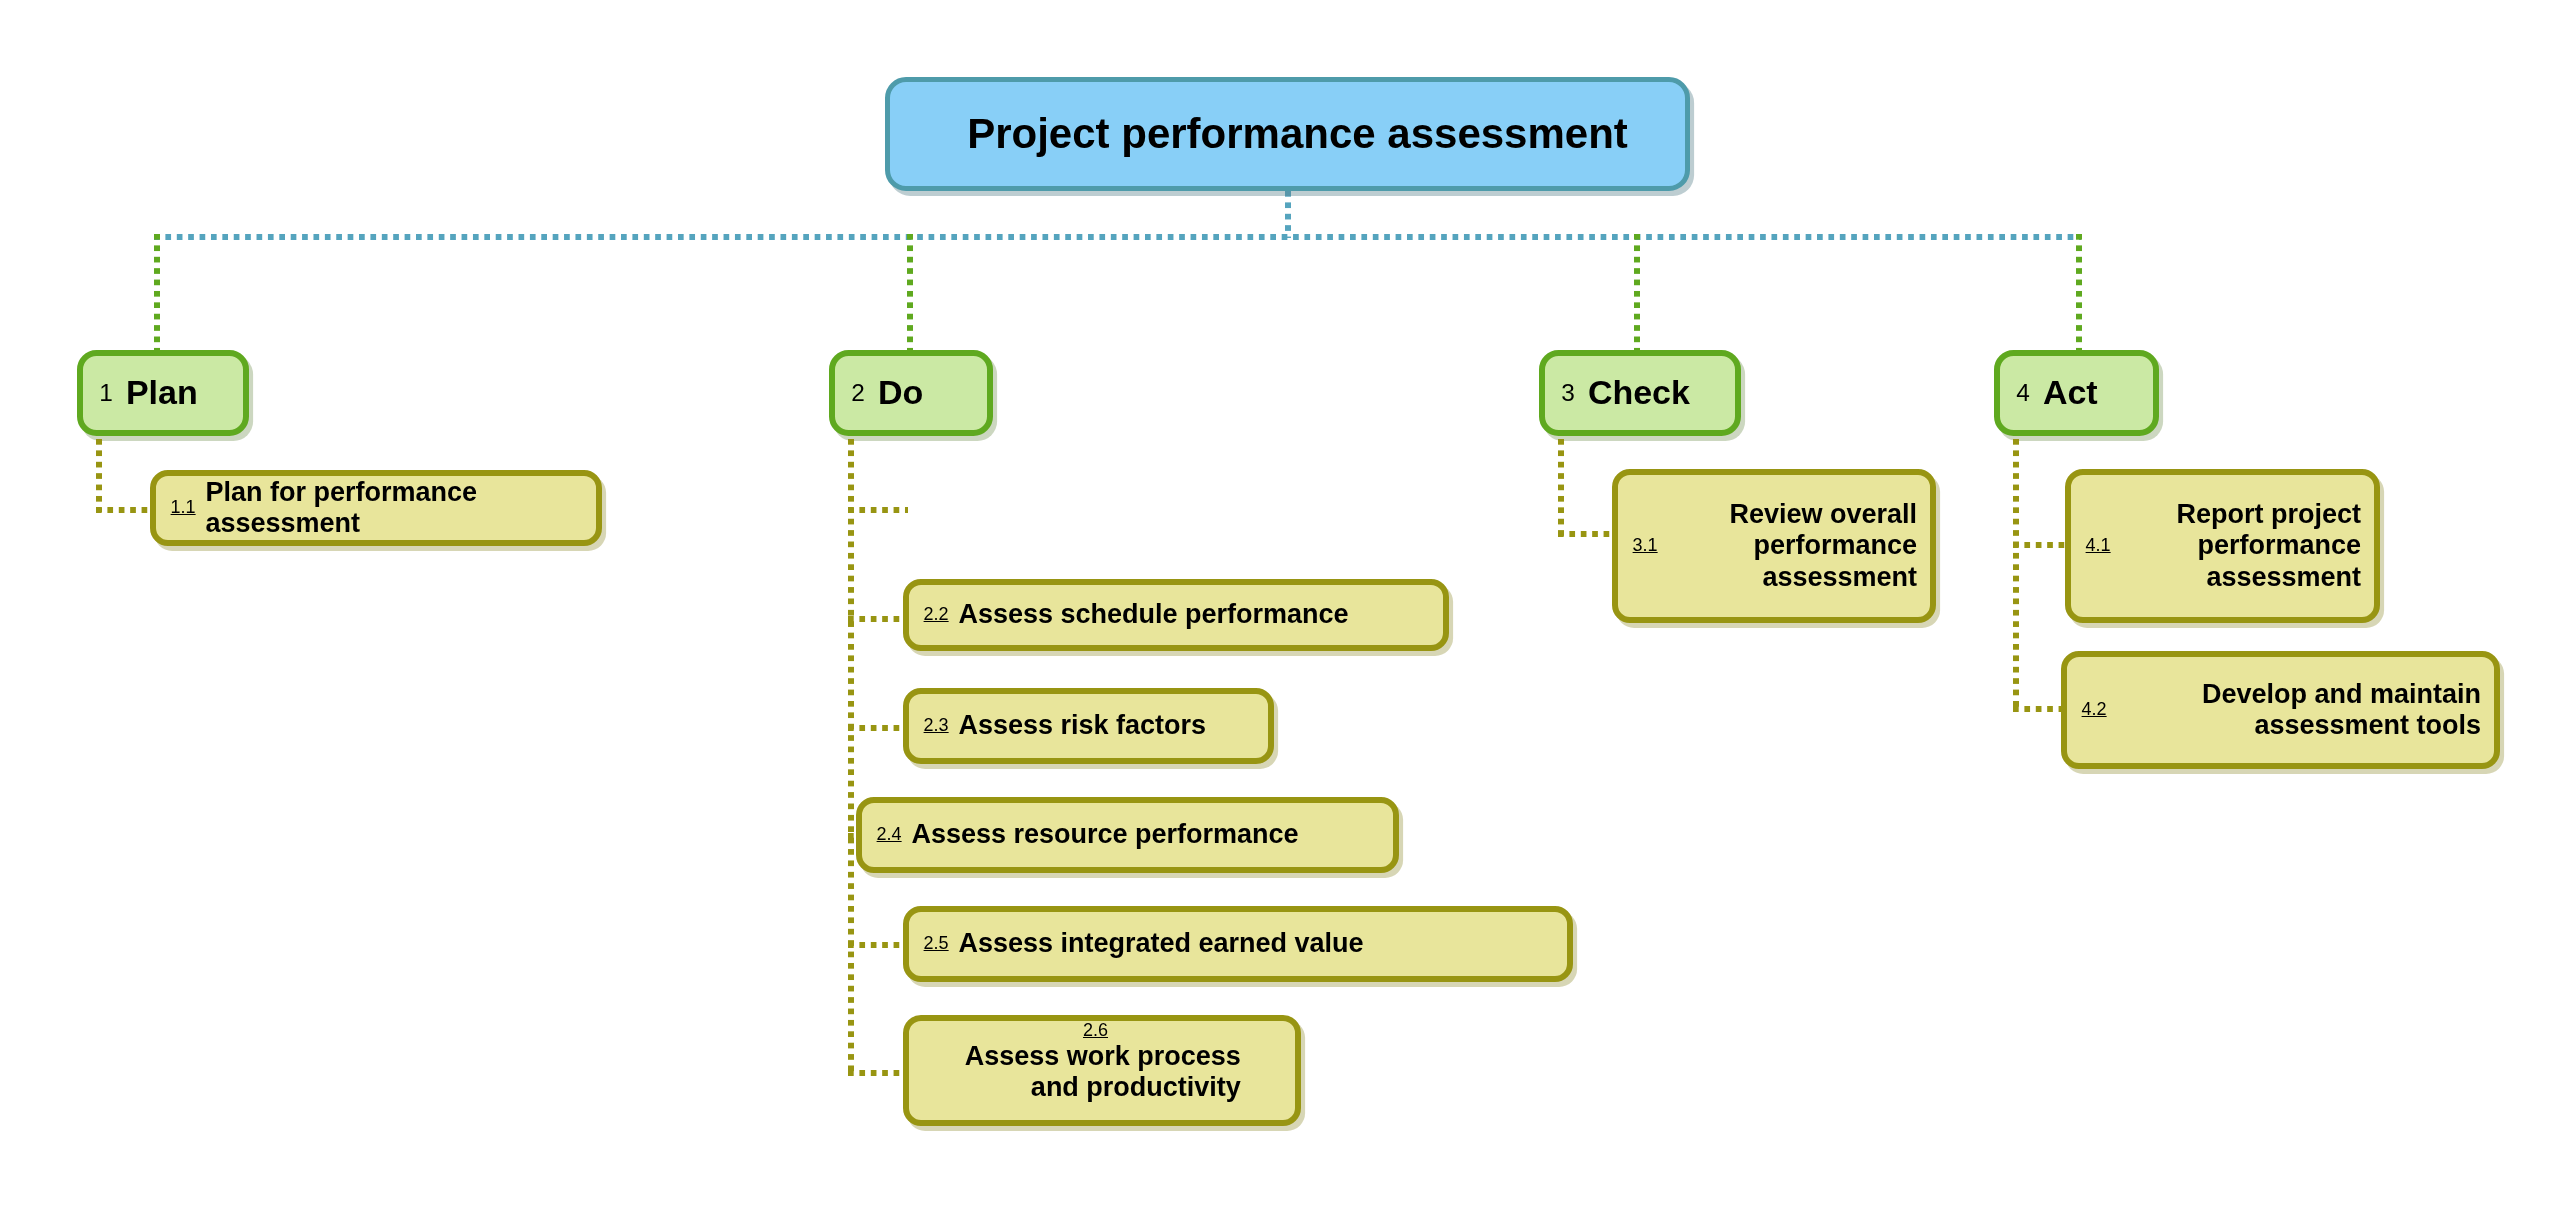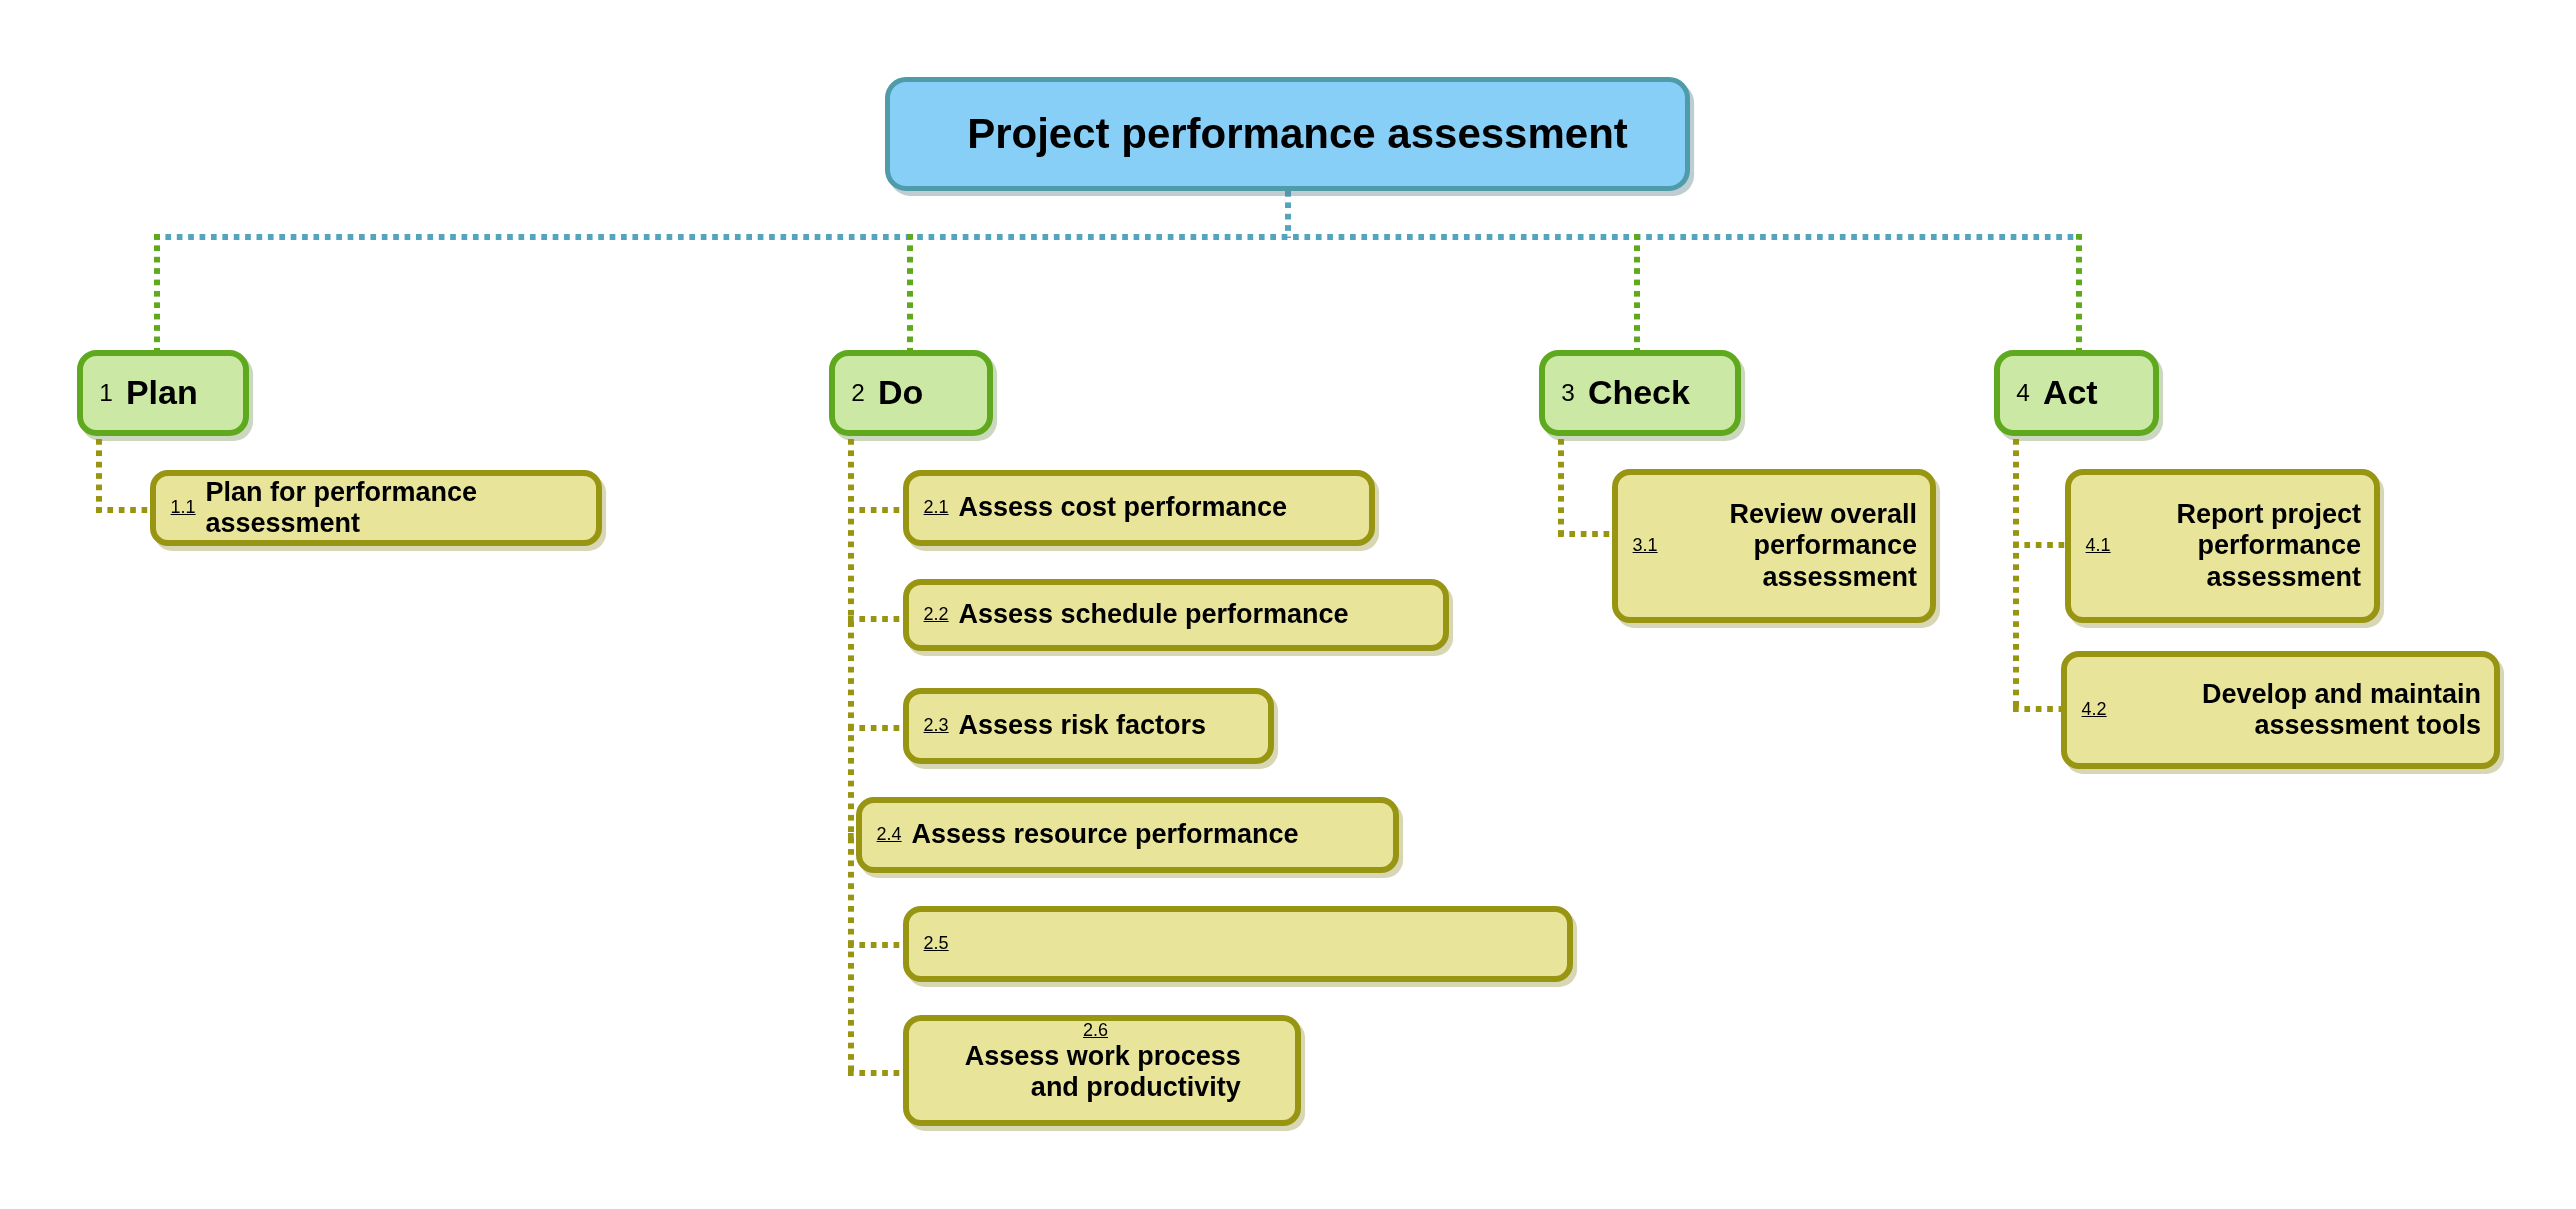--- a/index.html
+++ b/index.html
@@ -147,24 +147,20 @@
     <span class="label">Plan for performance assessment</span>
   </div>
 
   <div class="node lvl1" style="left:829px; top:350px; width:164px; height:86px;">
     <span class="num">2</span>
     <span class="label">Do</span>
   </div>
   <div class="conn v olive" style="left:848px; top:439px; height:637px;"></div>
 
   <div class="conn h olive" style="left:848px; top:507px; width:60px;"></div>
-  <div class="node lvl2" style="left:903px; top:470px; width:472px; height:76px;">
-    <span class="num">2.1</span>
-    <span class="label">Assess cost performance</span>
-  </div>
 
   <div class="conn h olive" style="left:848px; top:616px; width:60px;"></div>
   <div class="node lvl2" style="left:903px; top:579px; width:546px; height:72px;">
     <span class="num">2.2</span>
     <span class="label">Assess schedule performance</span>
   </div>
 
   <div class="conn h olive" style="left:848px; top:725px; width:60px;"></div>
   <div class="node lvl2" style="left:903px; top:688px; width:371px; height:76px;">
     <span class="num">2.3</span>
@@ -173,20 +169,21 @@
 
   <div class="conn h olive" style="left:848px; top:833px; width:60px;"></div>
   <div class="node lvl2" style="left:856px; top:797px; width:543px; height:76px;">
     <span class="num">2.4</span>
     <span class="label">Assess resource performance</span>
   </div>
 
   <div class="conn h olive" style="left:848px; top:942px; width:60px;"></div>
   <div class="node lvl2" style="left:903px; top:906px; width:670px; height:76px;">
     <span class="num">2.5</span>
+    <span class="label">Assess integrated earned value</span>
   </div>
 
   <div class="conn h olive" style="left:848px; top:1070px; width:60px;"></div>
   <div class="node lvl2 multi" style="left:903px; top:1015px; width:398px; height:111px;flex-direction:column;">
     <span class="num">2.6</span>
     <span class="label">Assess work process
 and productivity</span>
   </div>
 
   <div class="node lvl1" style="left:1539px; top:350px; width:202px; height:86px;">

